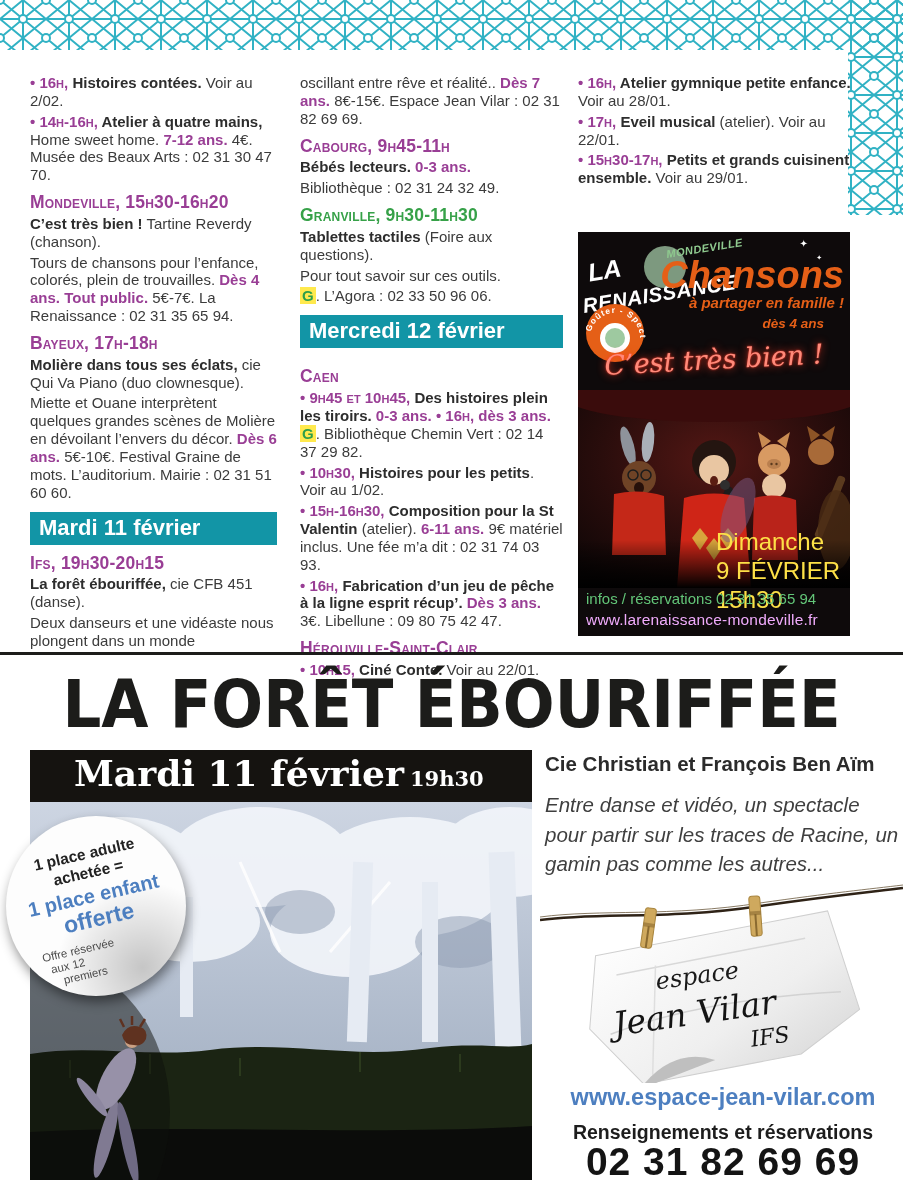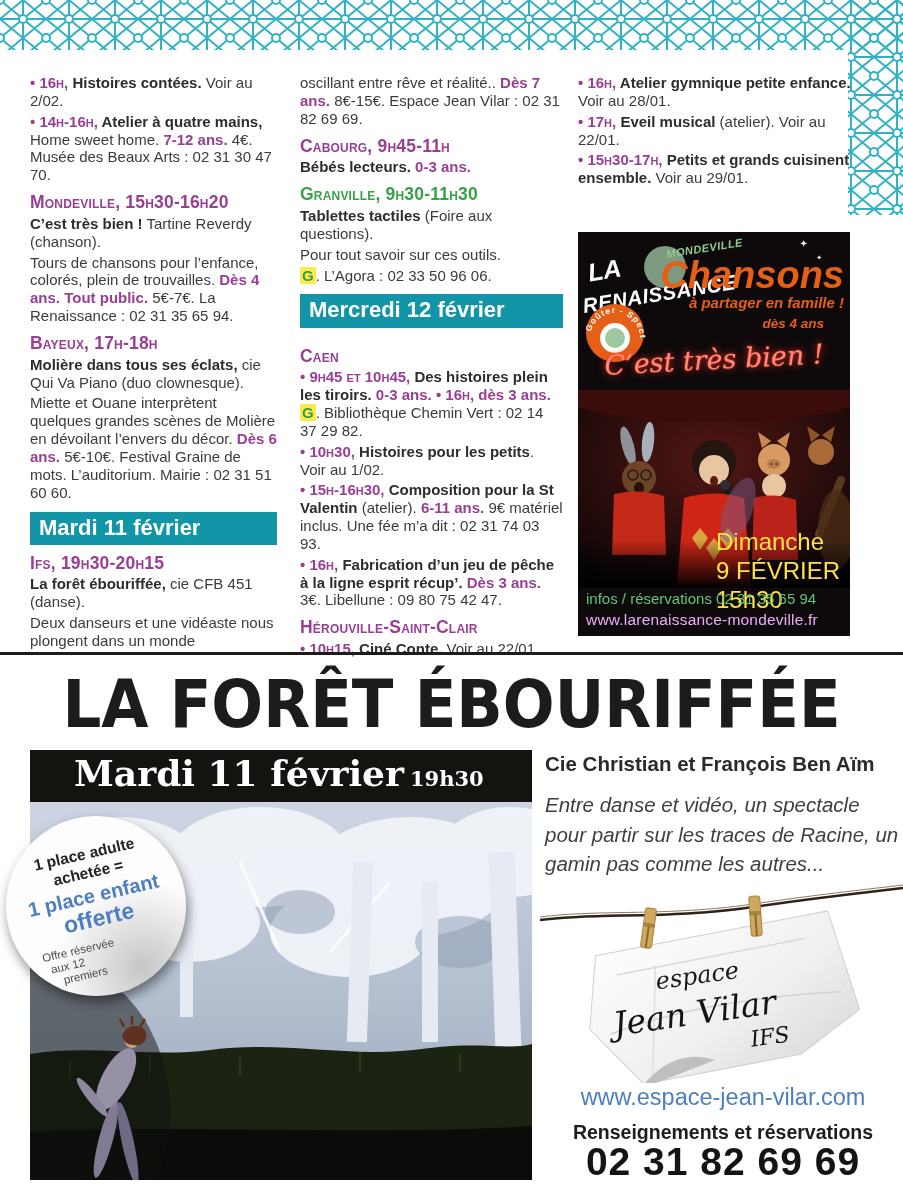--- a/index.html
+++ b/index.html
@@ -63,21 +63,21 @@
   .st-l1{font-size:15.5px;font-weight:700;color:#222;line-height:1.25;}
   .st-l3{font-size:20px;font-weight:700;color:#4d7fc0;line-height:1.1;margin-top:2px;}
   .st-l4{font-size:23px;font-weight:700;color:#4d7fc0;line-height:1.05;}
   .st-n{font-size:11.5px;color:#4a4a4a;text-align:left;line-height:1.15;}
   .st-n.n1{margin-top:9px;padding-left:26px;}
   .st-n.n2{padding-left:32px;}
   .st-n.n3{padding-left:42px;}
   .company{position:absolute;left:545px;top:752px;width:356px;font-size:20.5px;font-weight:700;color:#2b2b2b;}
   .tagline{position:absolute;left:545px;top:790px;width:358px;font-size:20.5px;font-style:italic;color:#3f3f3f;line-height:1.45;}
   .clothesline{position:absolute;left:540px;top:868px;}
-  .website{position:absolute;left:545px;top:1084px;width:356px;text-align:center;font-weight:400;font-size:23.5px;color:#4d7fc0;}
+  .website{position:absolute;left:545px;top:1084px;width:356px;text-align:center;font-weight:700;font-size:23.5px;color:#4d7fc0;}
   .contact{position:absolute;left:545px;top:1121px;width:356px;text-align:center;font-weight:700;font-size:19.5px;color:#1d1d1d;}
   .phone{position:absolute;left:545px;top:1140px;width:356px;text-align:center;font-weight:800;font-size:39px;color:#141414;letter-spacing:1px;}
 </style>
 </head>
 <body>
 
 <div class="page">
 
   <svg class="pattern-svg" width="903" height="215">
     <defs>
@@ -109,20 +109,21 @@
     <div class="date-banner">Mardi 11 février</div>
     <p class="hd"><span>Ifs,</span><span> 19h30-20h15</span></p>
     <p class="li"><span class="b">La forêt ébouriffée,</span><span> cie CFB 451 (danse).</span></p>
     <p class="li"><span>Deux danseurs et une vidéaste nous plongent dans un monde</span></p>
   </div>
 
   <div class="col col2">
     <p class="li"><span>oscillant entre rêve et réalité.. </span><span class="a">Dès 7 ans.</span><span> 8€-15€. Espace Jean Vilar : 02 31 82 69 69.</span></p>
     <p class="hd"><span>Cabourg,</span><span> 9h45-11h</span></p>
     <p class="li"><span class="b">Bébés lecteurs.</span><span class="a"> 0-3 ans.</span></p>
+    <p class="li"><span>Bibliothèque : 02 31 24 32 49.</span></p>
     <p class="hd green"><span>Granville,</span><span> 9h30-11h30</span></p>
     <p class="li"><span class="b">Tablettes tactiles</span><span> (Foire aux questions).</span></p>
     <p class="li"><span>Pour tout savoir sur ces outils.</span></p>
     <p class="li"><span class="g">G</span><span>. L’Agora : 02 33 50 96 06.</span></p>
     <div class="date-banner">Mercredi 12 février</div>
     <p class="hd" style="margin-top:18px;"><span>Caen</span></p>
     <p class="li"><span class="t">• 9h45 et 10h45,</span><span class="b"> Des histoires plein les tiroirs.</span><span class="a"> 0-3 ans.</span><span class="t"> • 16h,</span><span class="a"> dès 3 ans. </span><span class="g">G</span><span>. Bibliothèque Chemin Vert : 02 14 37 29 82.</span></p>
     <p class="li"><span class="t">• 10h30,</span><span class="b"> Histoires pour les petits</span><span>. Voir au 1/02.</span></p>
     <p class="li"><span class="t">• 15h-16h30,</span><span class="b"> Composition pour la St Valentin</span><span> (atelier). </span><span class="a">6-11 ans.</span><span> 9€ matériel inclus. Une fée m’a dit : 02 31 74 03 93.</span></p>
     <p class="li"><span class="t">• 16h,</span><span class="b"> Fabrication d’un jeu de pêche à la ligne esprit récup’.</span><span class="a"> Dès 3 ans.</span><span> 3€. Libellune : 09 80 75 42 47.</span></p>

